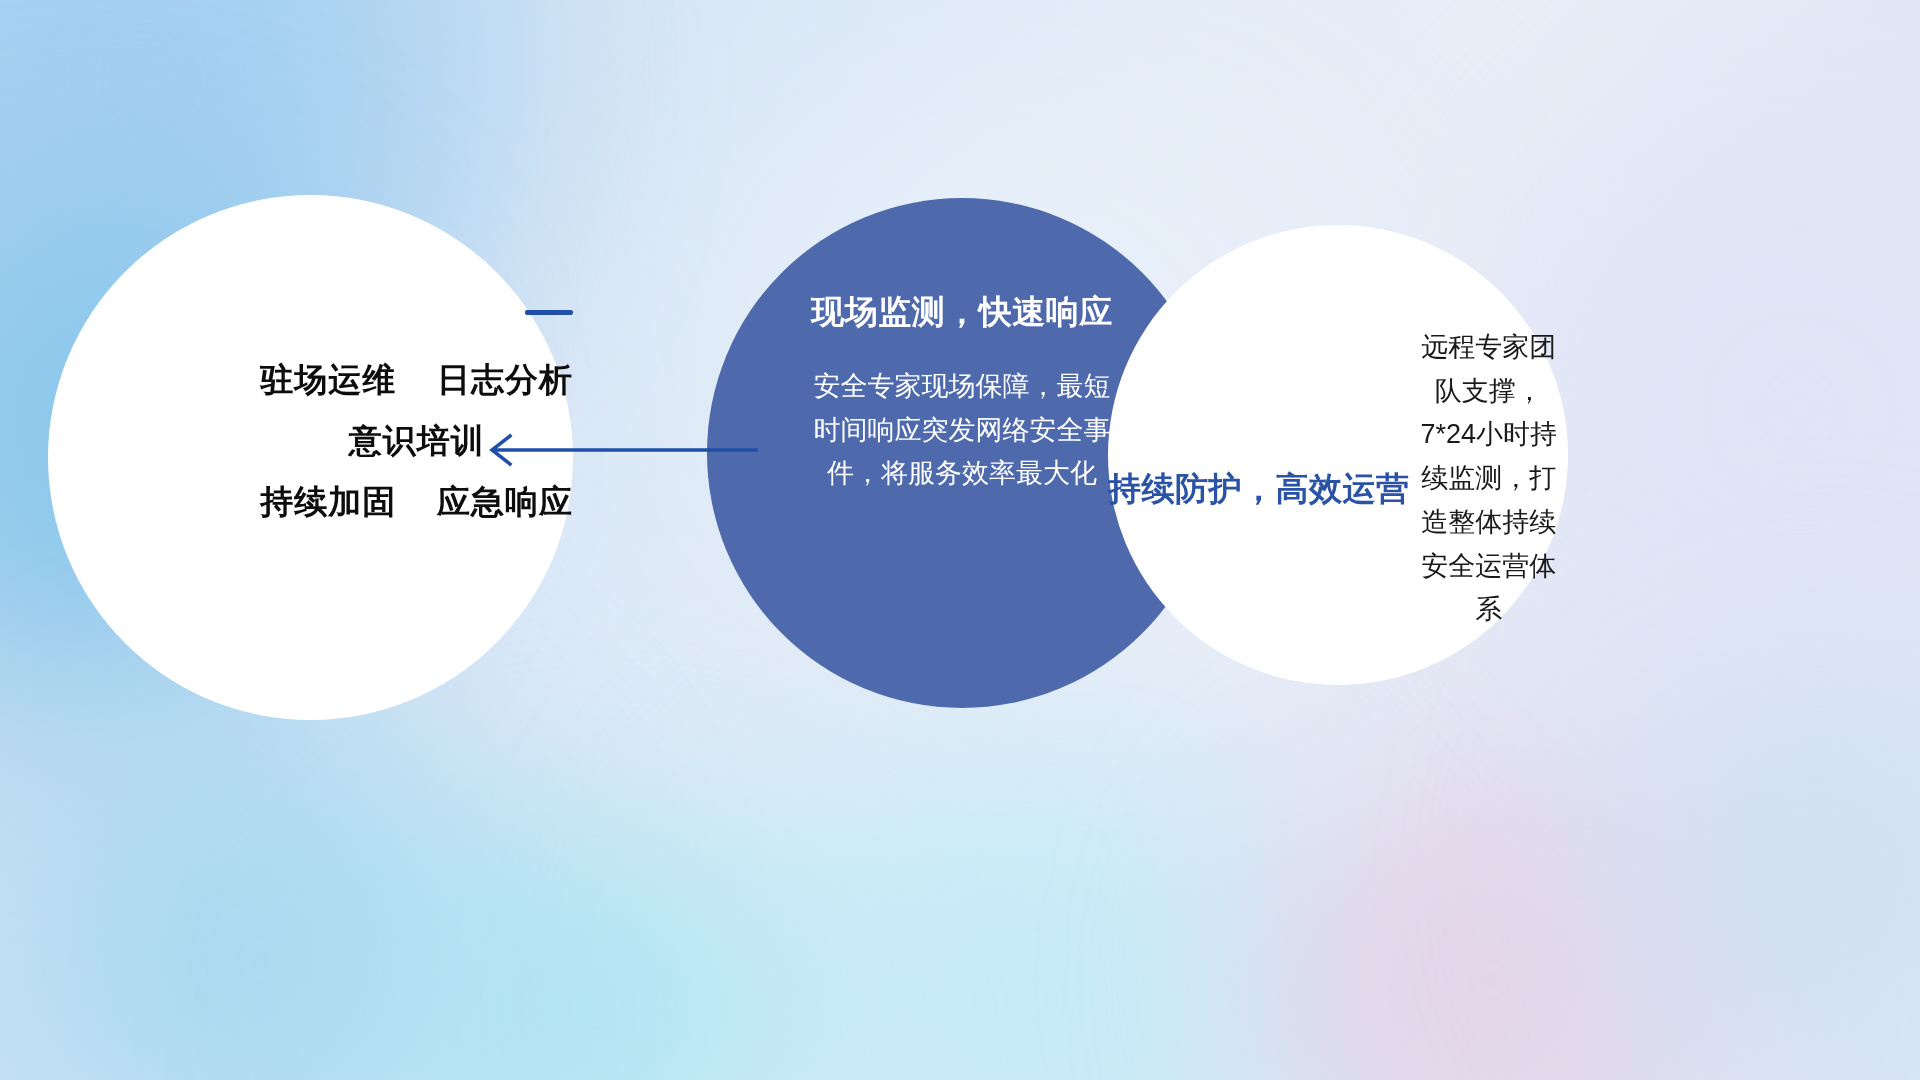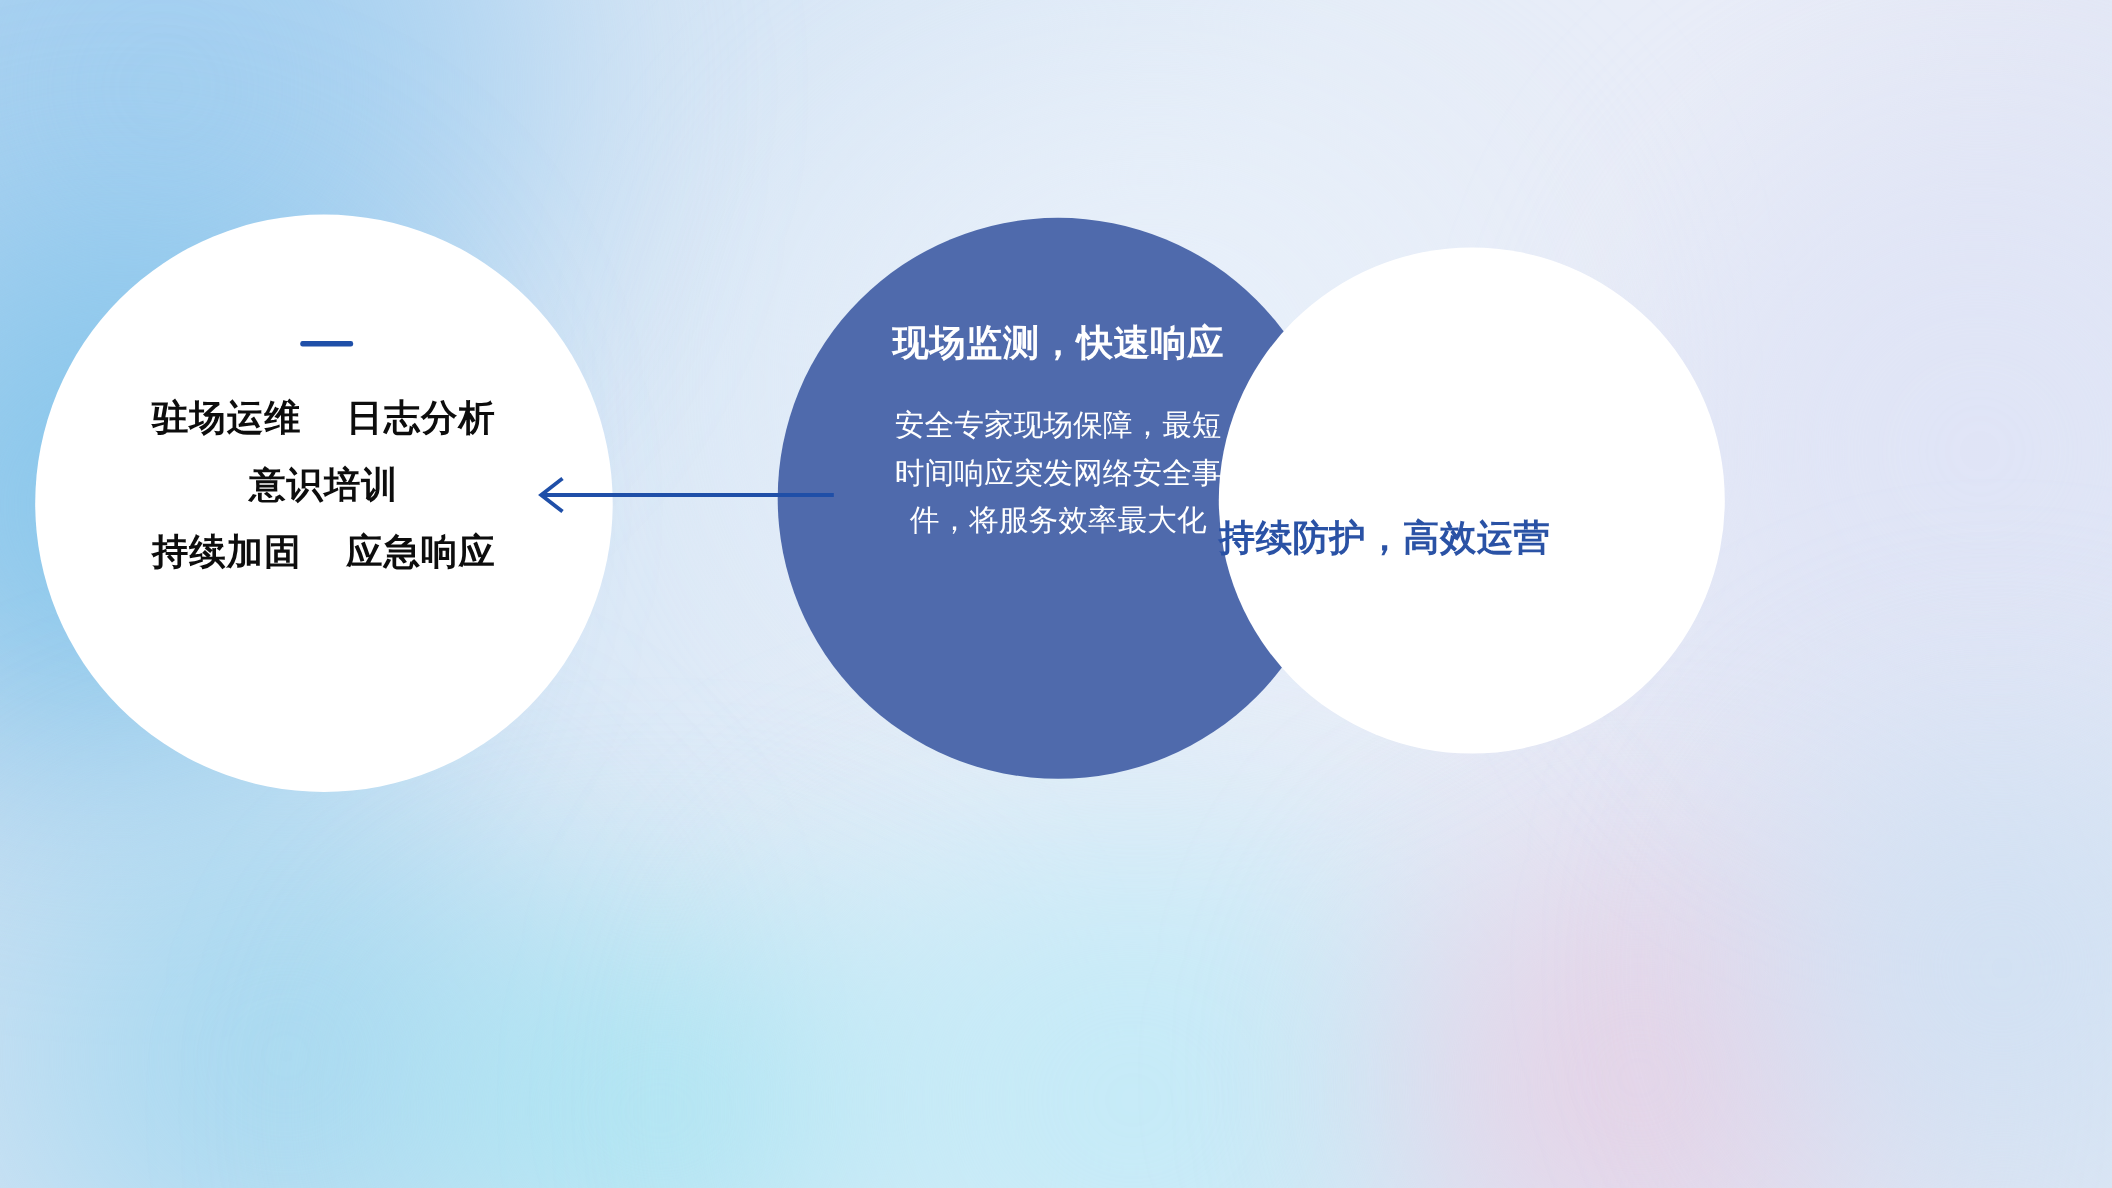--- a/index.html
+++ b/index.html
@@ -86,29 +86,29 @@
   }
 
   
   .circle {
     position: absolute;
     border-radius: 50%;
     box-sizing: border-box;
   }
 
   .circle-left {
-    left: 32px;
+    left: 48px;
     top: 195px;
     width: 525px;
     height: 525px;
     background: #ffffff;
     z-index: 3;
     display: flex;
     flex-direction: column;
-    align-items: center;
+    align-items: flex-end;
     justify-content: flex-start;
   }
 
   .left-divider {
     width: 48px;
     height: 5px;
     background: #1f4fa8;
     border-radius: 2px;
     margin-top: 115px;
     margin-left: 4px;
@@ -228,15 +228,16 @@
     <polyline points="30,36 12,50 30,64" fill="none" stroke="#1f4fa8" stroke-width="3.5" stroke-linecap="square" stroke-linejoin="miter"></polyline>
   </svg>
 
   <div class="circle circle-mid">
     <div class="mid-title">现场监测，快速响应</div>
     <div class="mid-body">安全专家现场保障，最短时间响应突发网络安全事件，将服务效率最大化</div>
   </div>
 
   <div class="circle circle-right">
     <div class="right-title">持续防护，高效运营</div>
+    <div class="right-body">远程专家团队支撑，7*24小时持续监测，打造整体持续安全运营体系</div>
   </div>
 
 </div>
 
 </body></html>

